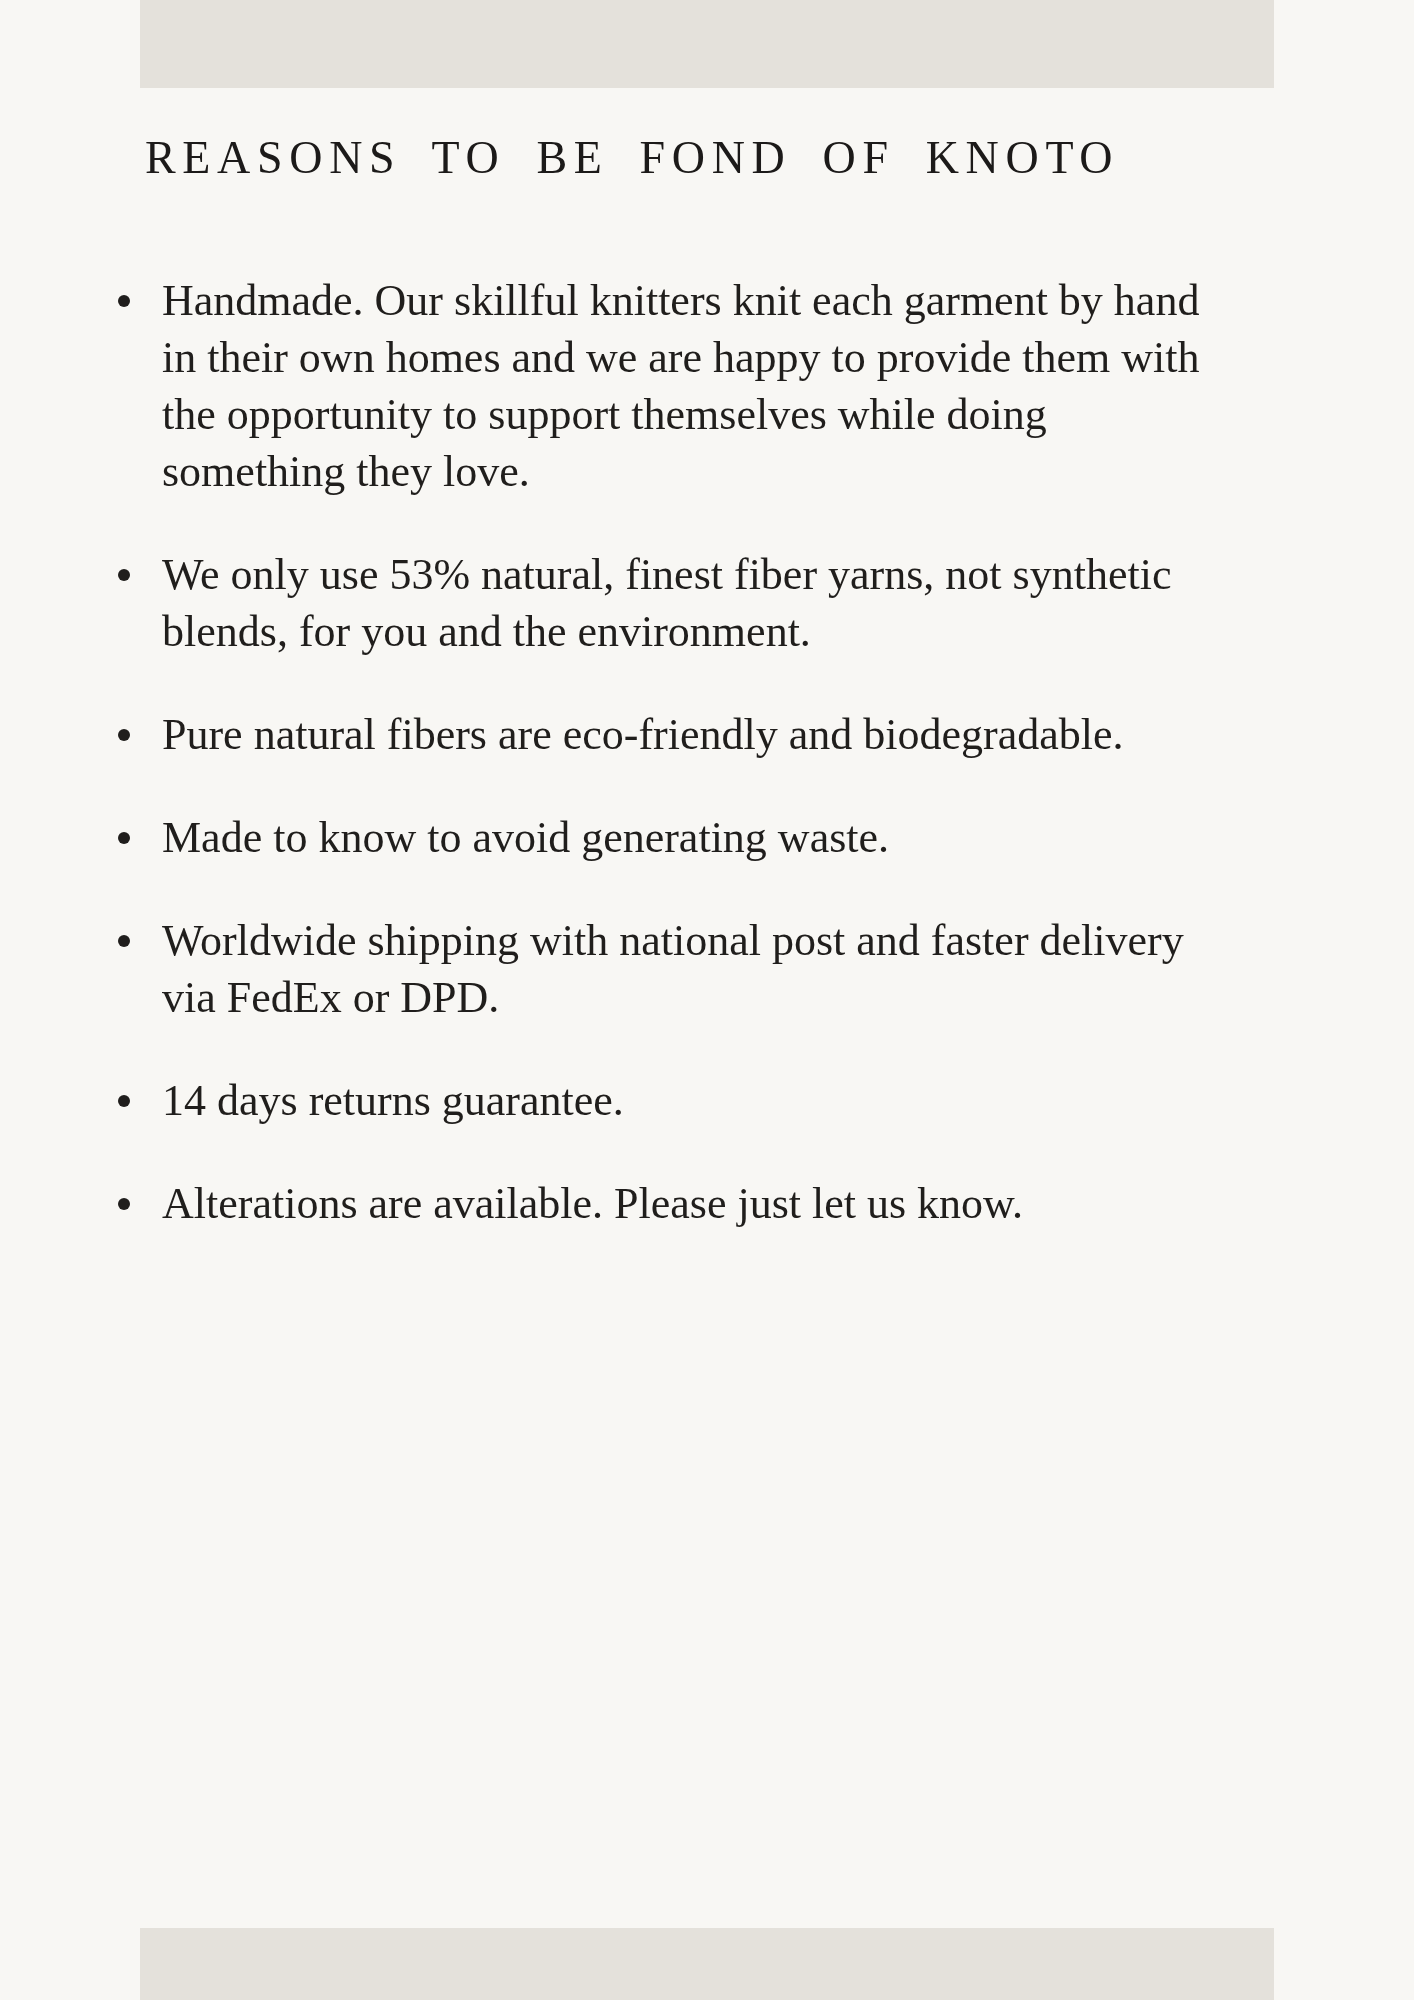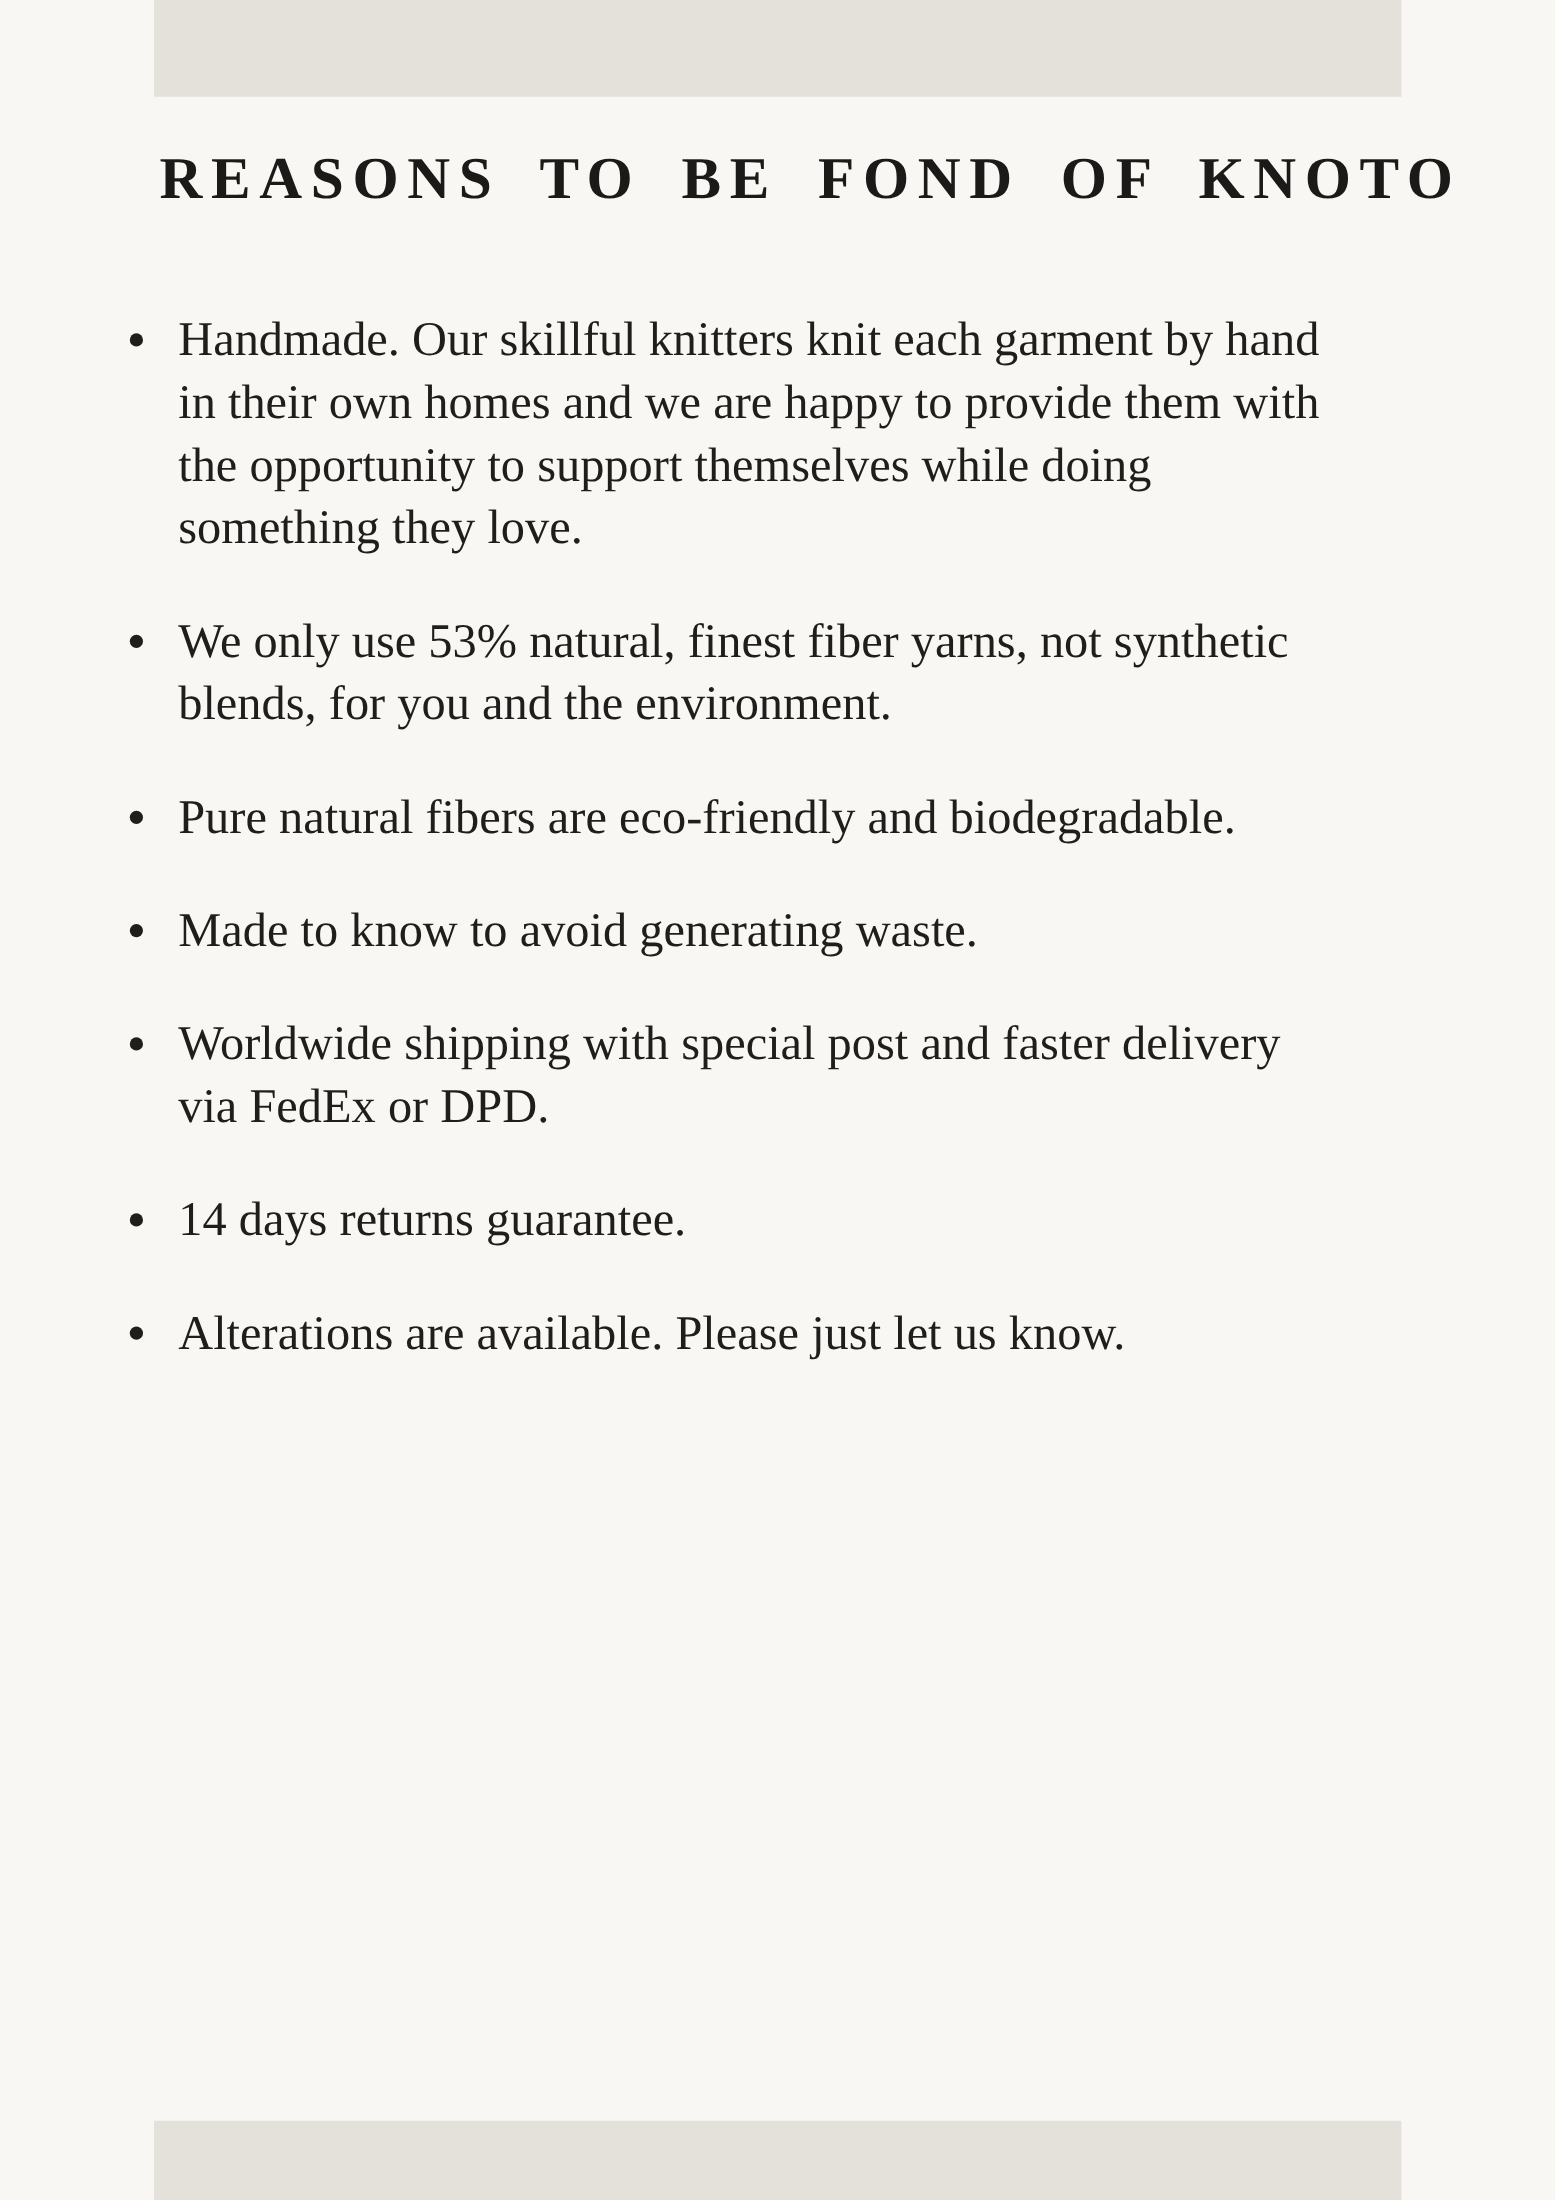--- a/index.html
+++ b/index.html
@@ -30,23 +30,23 @@
     height: 72px;
   }
   .content {
     position: absolute;
     top: 0;
     left: 145px;
     width: 1127px;
   }
   h1.page-title {
     margin: 133px 0 0 0;
-    font-size: 54px;
+    font-size: 46px;
     line-height: 1.1;
-    font-weight: bold;
+    font-weight: normal;
     letter-spacing: 0.145em;
     word-spacing: 0.28em;
     color: #1c1a19;
     white-space: nowrap;
   }
   ul.reasons {
     list-style: none;
     margin: 88px 0 0 -27px;
     padding: 0;
   }
@@ -91,21 +91,21 @@
     <li>
       <span class="dot"></span>
       <span>Pure natural fibers are eco-friendly and biodegradable.</span>
     </li>
     <li>
       <span class="dot"></span>
       <span>Made to know to avoid generating waste.</span>
     </li>
     <li>
       <span class="dot"></span>
-      <span>Worldwide shipping with special post and faster delivery via FedEx or DPD.</span>
+      <span>Worldwide shipping with national post and faster delivery via FedEx or DPD.</span>
     </li>
     <li>
       <span class="dot"></span>
       <span>14 days returns guarantee.</span>
     </li>
     <li>
       <span class="dot"></span>
       <span>Alterations are available. Please just let us know.</span>
     </li>
   </ul>

